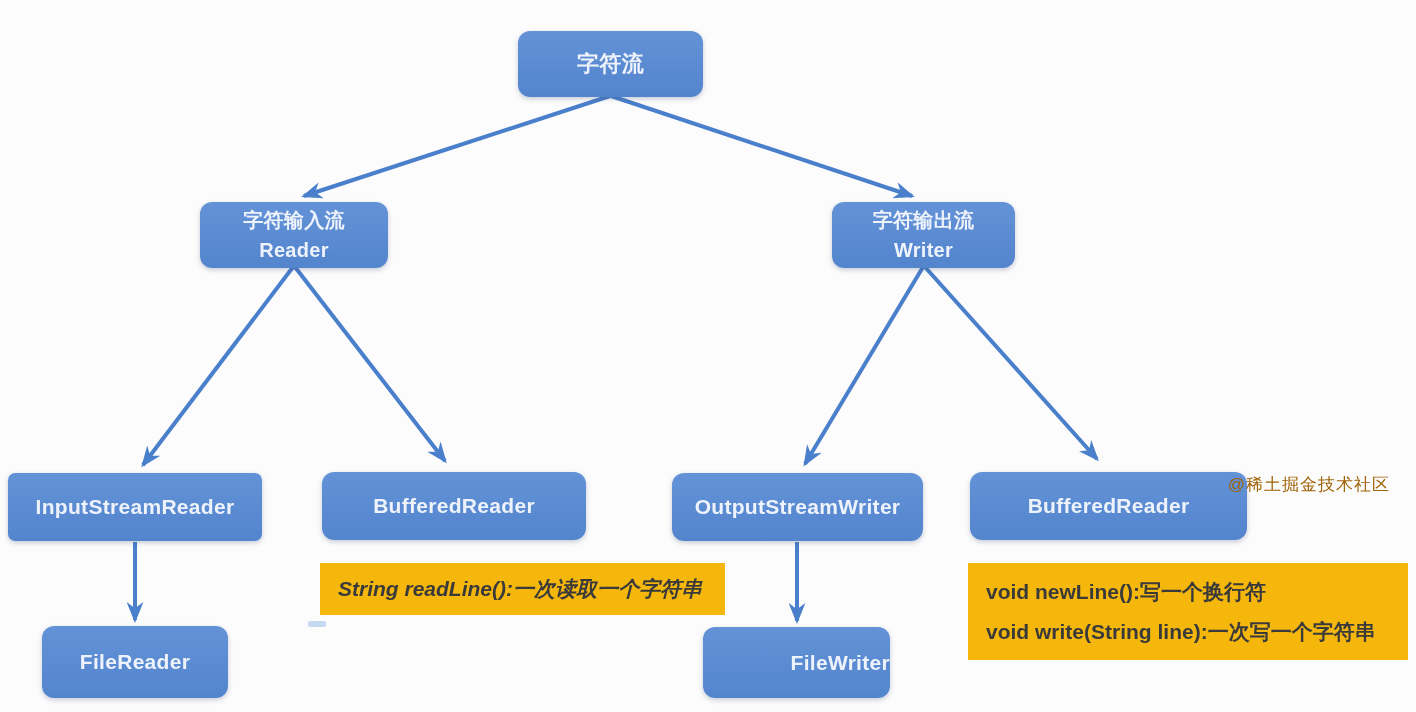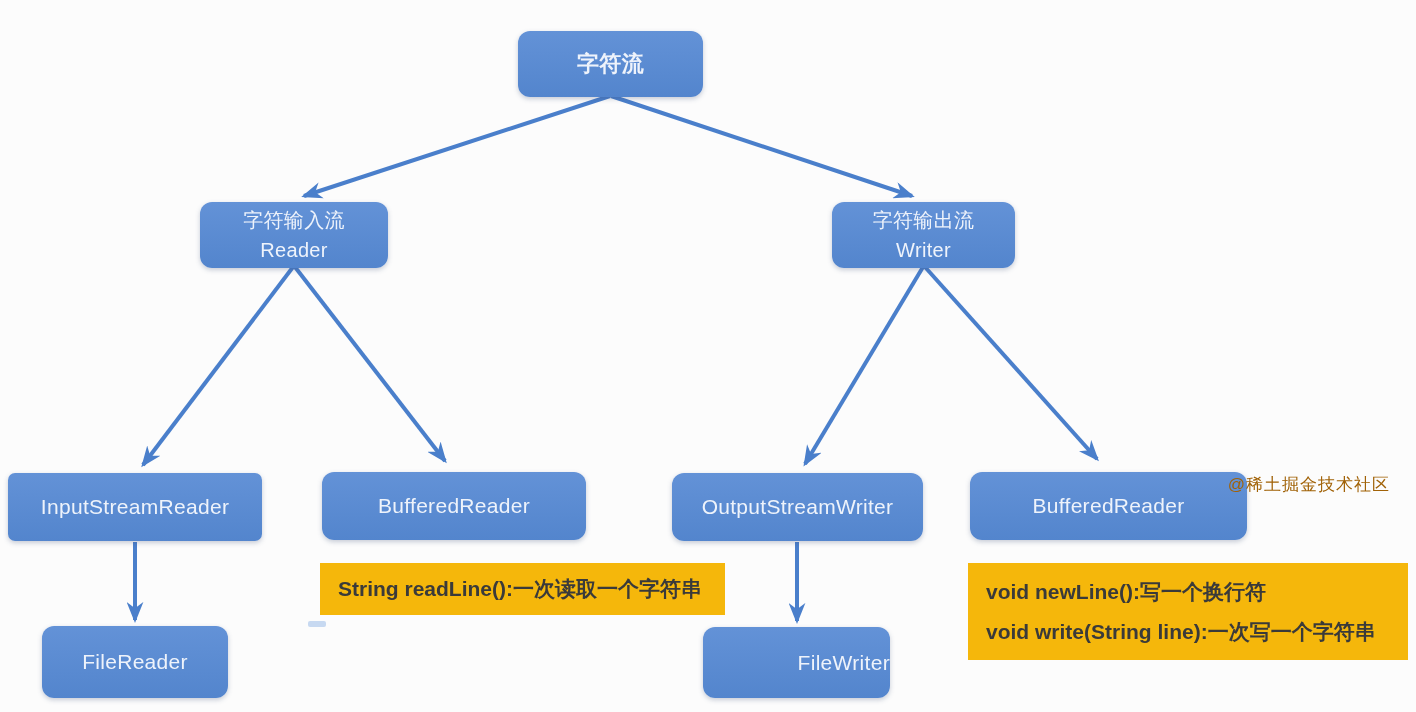--- a/index.html
+++ b/index.html
@@ -15,21 +15,21 @@
   .node {
     position: absolute;
     background: linear-gradient(180deg, #6392d7 0%, #5385cd 100%);
     border-radius: 12px;
     box-shadow: 0 2px 5px rgba(60, 80, 120, 0.28);
     display: flex;
     flex-direction: column;
     align-items: center;
     justify-content: center;
     color: #eef3fb;
-    font-weight: 400;
+    font-weight: 700;
     font-size: 21px;
     letter-spacing: 0.3px;
     text-align: center;
   }
   .node .line { line-height: 30px; }
   .node.root { font-size: 22px; font-weight: 700; }
 
   .note {
     position: absolute;
     background: #f5b70b;
@@ -115,21 +115,21 @@
   </div>
 
   <div class="node" style="left:42px; top:626px; width:186px; height:72px;">
     <span class="line">FileReader</span>
   </div>
 
   <div class="node" style="left:703px; top:627px; width:187px; height:71px;align-items:flex-end;">
     <span class="line">FileWriter</span>
   </div>
 
-  <div class="note single" style="left:320px; top:563px; width:405px; height:52px;">
+  <div class="note single" style="left:320px; top:563px; width:405px; height:52px;font-style:italic;">
     <span class="note-line">String readLine():一次读取一个字符串</span>
   </div>
 
   <div class="note" style="left:968px; top:563px; width:440px; height:97px;">
     <span class="note-line">void newLine():写一个换行符</span>
     <span class="note-line">void write(String line):一次写一个字符串</span>
   </div>
 
   <div class="smudge"></div>
 

